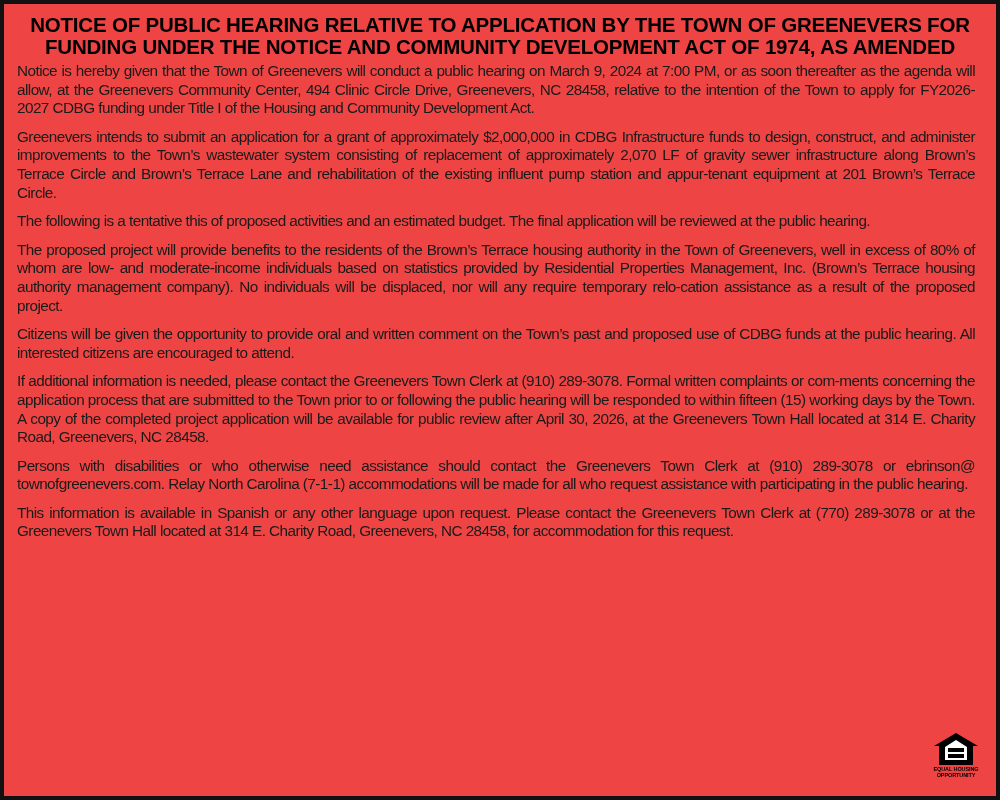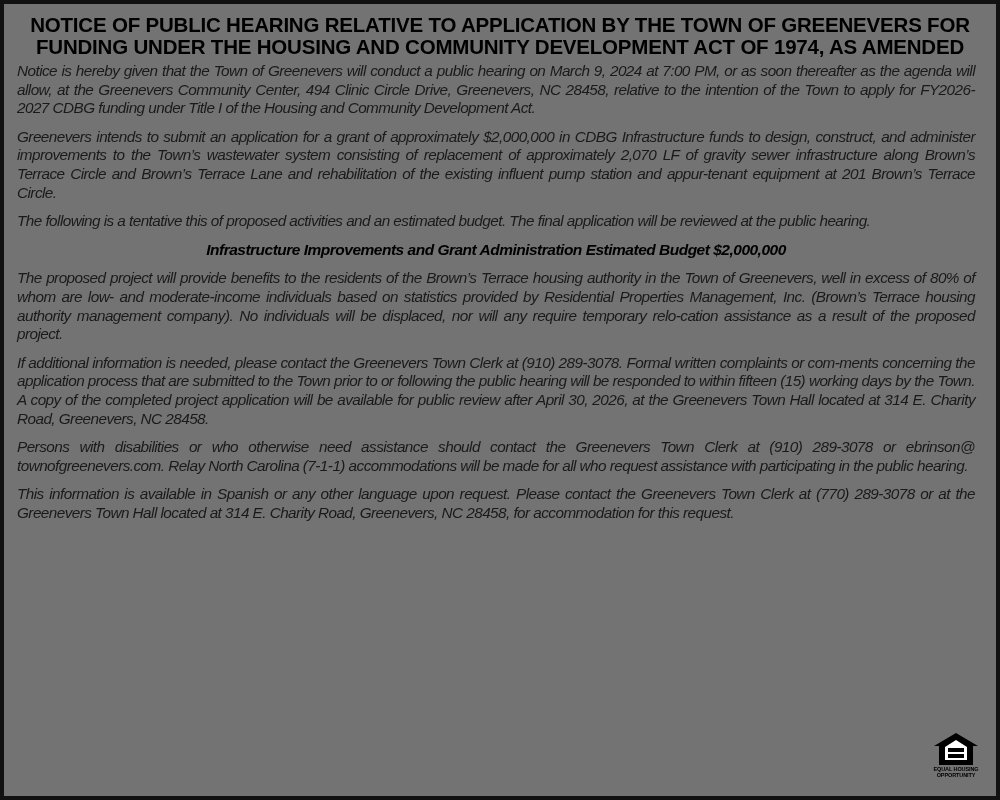--- a/index.html
+++ b/index.html
@@ -1,33 +1,33 @@
 <!DOCTYPE html>
 <html><head>
 <meta charset="utf-8">
 <style>
   html, body { margin:0; padding:0; background:#ffffff; }
   body { width:1000px; height:800px; overflow:hidden; position:relative; }
   .frame {
     position:absolute; left:0; top:0; width:1000px; height:800px;
-    box-sizing:border-box; border:4px solid #111; background:#737373;
+    box-sizing:border-box; border:4px solid #111; background:#ef4444;
   }
   .title {
     position:absolute; left:10px; right:10px; top:10px;
     font-family:"Liberation Sans", sans-serif; font-weight:bold;
     font-size:20.5px; line-height:22px; text-align:center; color:#000;
     letter-spacing:-0.2px;
   }
   .body {
     position:absolute; left:13px; right:13px; top:58px;
     font-family:"Liberation Sans", sans-serif; font-size:15.3px;
     line-height:18.6px; color:#1a1a1a; text-align:justify;
     letter-spacing:-0.55px;
   }
-  .body p { margin:0 8px 10px 0;font-style:italic; }
+  .body p { margin:0 8px 10px 0; }
   .subhead {
     font-family:"Liberation Sans", sans-serif; font-weight:bold;
     text-align:center !important; color:#000; font-size:15.5px;
     margin:0 0 10px 0; letter-spacing:-0.5px;
   }
   .last { width:900px; }
   .eho {
     position:absolute; right:14px; bottom:12px; width:52px; height:52px;
     display:flex; flex-direction:column; align-items:center;
   }
@@ -37,29 +37,29 @@
     font-size:5.5px; line-height:6px; text-align:center; color:#000;
     letter-spacing:-0.1px;
   }
 </style>
 </head>
 <body>
 
 <div class="frame">
   <div class="title">
     <div>NOTICE OF PUBLIC HEARING RELATIVE TO APPLICATION BY THE TOWN OF GREENEVERS FOR</div>
-    <div>FUNDING UNDER THE HOUSING AND COMMUNITY DEVELOPMENT ACT OF 1974, AS AMENDED</div>
+    <div>FUNDING UNDER THE NOTICE AND COMMUNITY DEVELOPMENT ACT OF 1974, AS AMENDED</div>
   </div>
 
   <div class="body">
     <p>Notice is hereby given that the Town of Greenevers will conduct a public hearing on March 9, 2024 at 7:00 PM, or as soon thereafter as the agenda will allow, at the Greenevers Community Center, 494 Clinic Circle Drive, Greenevers, NC 28458, relative to the intention of the Town to apply for FY2026-2027 CDBG funding under Title I of the Housing and Community Development Act.</p>
     <p>Greenevers intends to submit an application for a grant of approximately $2,000,000 in CDBG Infrastructure funds to design, construct, and administer improvements to the Town’s wastewater system consisting of replacement of approximately 2,070 LF of gravity sewer infrastructure along Brown’s Terrace Circle and Brown’s Terrace Lane and rehabilitation of the existing influent pump station and appur-tenant equipment at 201 Brown’s Terrace Circle.</p>
     <p>The following is a tentative this of proposed activities and an estimated budget. The final application will be reviewed at the public hearing.</p>
-    <p class="subhead">Infrastructure Improvements and Grant Administration Estimated Budget $2,000,000</p>
     <p>The proposed project will provide benefits to the residents of the Brown’s Terrace housing authority in the Town of Greenevers, well in excess of 80% of whom are low- and moderate-income individuals based on statistics provided by Residential Properties Management, Inc. (Brown’s Terrace housing authority management company). No individuals will be displaced, nor will any require temporary relo-cation assistance as a result of the proposed project.</p>
+    <p>Citizens will be given the opportunity to provide oral and written comment on the Town’s past and proposed use of CDBG funds at the public hearing. All interested citizens are encouraged to attend.</p>
     <p>If additional information is needed, please contact the Greenevers Town Clerk at (910) 289-3078. Formal written complaints or com-ments concerning the application process that are submitted to the Town prior to or following the public hearing will be responded to within fifteen (15) working days by the Town. A copy of the completed project application will be available for public review after April 30, 2026, at the Greenevers Town Hall located at 314 E. Charity Road, Greenevers, NC 28458.</p>
     <p>Persons with disabilities or who otherwise need assistance should contact the Greenevers Town Clerk at (910) 289-3078 or ebrinson@ townofgreenevers.com. Relay North Carolina (7-1-1) accommodations will be made for all who request assistance with participating in the public hearing.</p>
     <p>This information is available in Spanish or any other language upon request. Please contact the Greenevers Town Clerk at (770) 289-3078 or at the Greenevers Town Hall located at 314 E. Charity Road, Greenevers, NC 28458, for accommodation for this request.</p>
   </div>
 
   <div class="eho">
     <svg width="46" height="34" viewBox="0 0 46 34">
       <polygon points="23,1 1,14 6,14 6,33 40,33 40,14 45,14" fill="#000"></polygon>
       <polygon points="23,8 12,15 12,28 34,28 34,15" fill="#fff"></polygon>
       <rect x="15" y="16" width="16" height="4" fill="#000"></rect>

